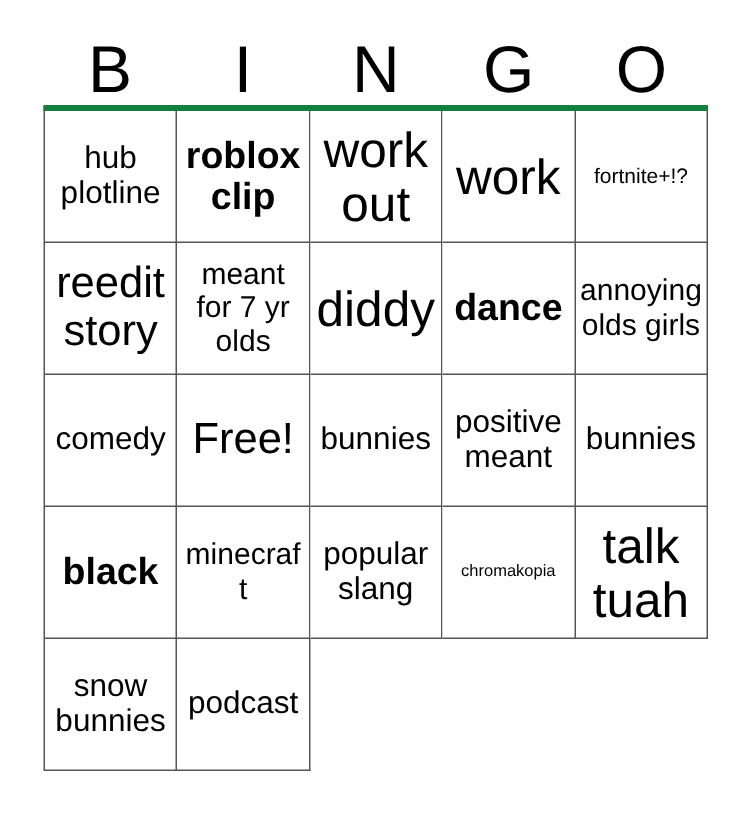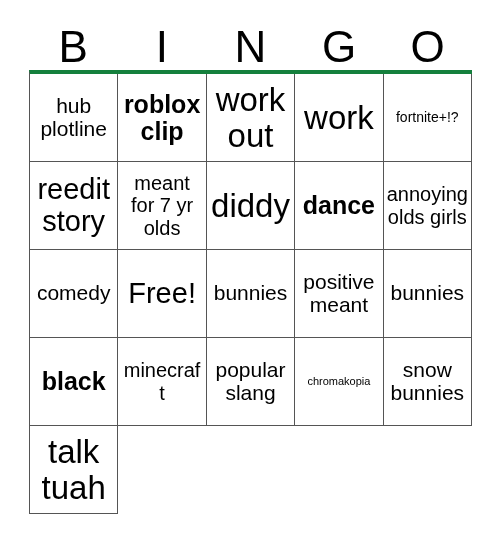--- a/index.html
+++ b/index.html
@@ -157,21 +157,24 @@
       </div>
       <div class="bingo-cell fs-sm">
         <span class="cell-text">minecraft</span>
       </div>
       <div class="bingo-cell fs-md">
         <span class="cell-text">popular slang</span>
       </div>
       <div class="bingo-cell fs-xxs">
         <span class="cell-text">chromakopia</span>
       </div>
+      <div class="bingo-cell fs-xxl">
+        <span class="cell-text">talk tuah</span>
+      </div>
       <div class="bingo-cell fs-md">
         <span class="cell-text">snow bunnies</span>
       </div>
-      <div class="bingo-cell fs-xxl">
-        <span class="cell-text">talk tuah</span>
+      <div class="bingo-cell fs-md">
+        <span class="cell-text">podcast</span>
       </div>
     </div>
 
 </div>
 
 </body></html>

